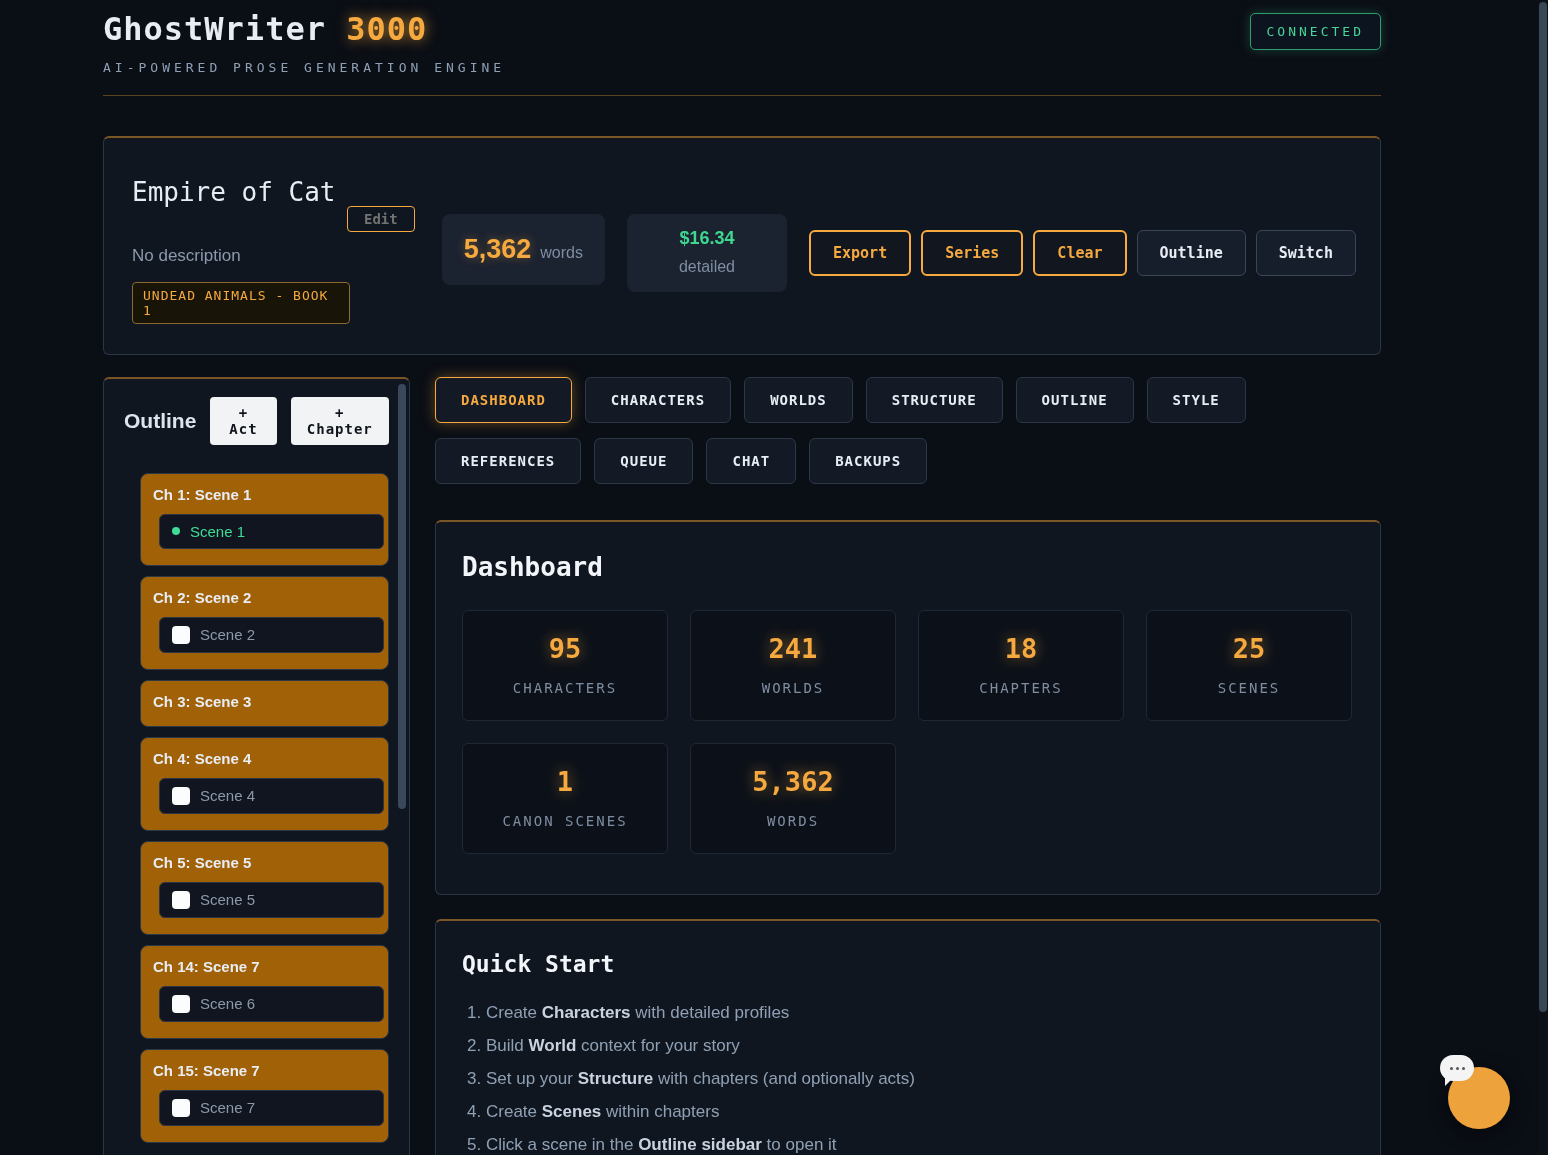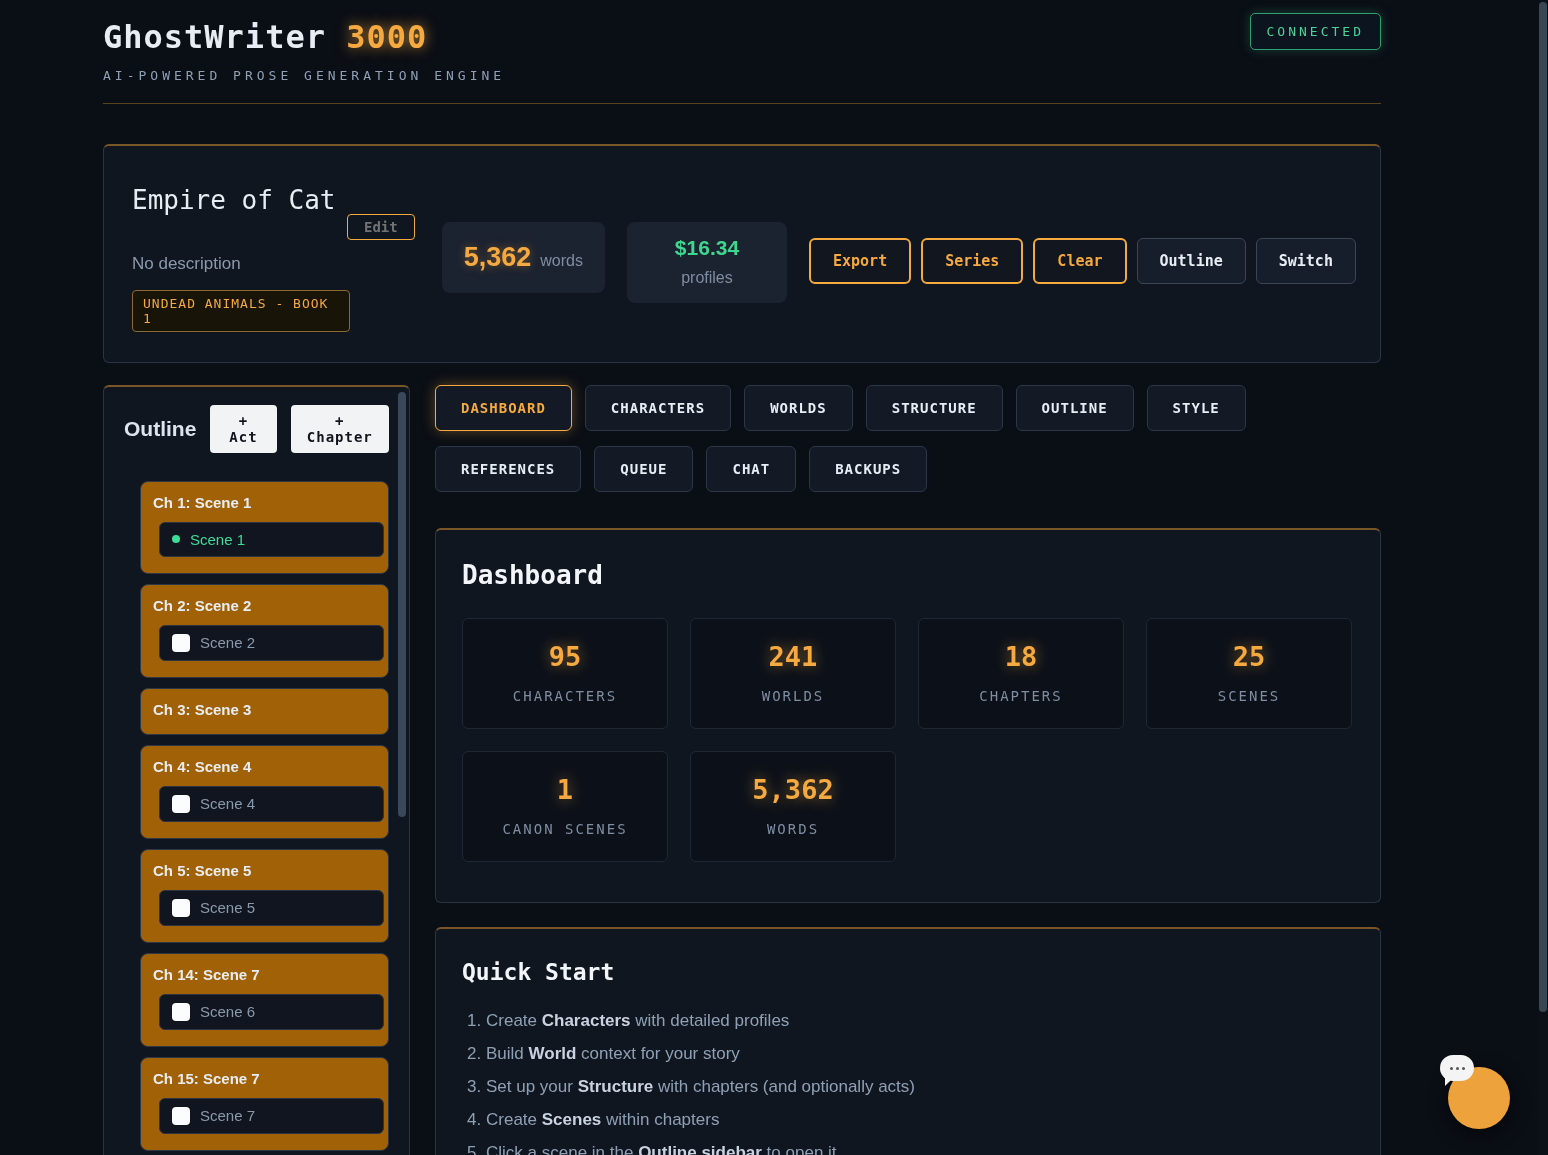--- a/index.html
+++ b/index.html
@@ -7,21 +7,21 @@
   body {
     background:#0a0e15;
     font-family:"DejaVu Sans Mono", monospace;
     color:#e8edf4;
     position:relative;
   }
 
   .page { width:1278px; margin-left:103px; position:relative; }
 
   
-  .app-header { padding-top:18px; padding-bottom:20px; border-bottom:1px solid #5c4320; position:relative; }
+  .app-header { padding-top:10px; padding-bottom:20px; border-bottom:1px solid #5c4320; position:relative; }
   .app-title { font-size:32px; font-weight:bold; letter-spacing:1px; }
   .app-title .accent { color:#f5a93f; text-shadow:0 0 14px rgba(245,169,63,.75); }
   .app-subtitle { margin-top:12px; font-size:13px; letter-spacing:4px; color:#8fa0b5; }
   .conn-badge {
     position:absolute; right:0; top:13px;
     border:1px solid #2f9e6e; border-radius:5px;
     color:#48d597; font-size:13px; letter-spacing:3px;
     padding:10px 16px; background:#0c1420;
     box-shadow:0 0 12px rgba(72,213,151,.25);
   }
@@ -56,21 +56,21 @@
     background:#1b2230; border-radius:8px; padding:20px 22px;
     display:flex; align-items:baseline; gap:9px;
   }
   .words-value { color:#f5a93f; font-size:27px; font-weight:bold; font-family:"Liberation Sans",sans-serif; text-shadow:0 0 10px rgba(245,169,63,.4); }
   .words-label { color:#7f8da1; font-size:16px; font-family:"Liberation Sans",sans-serif; }
   .credits-box {
     flex:none; margin-left:22px; margin-top:42px; width:160px;
     background:#1b2230; border-radius:8px; padding:14px 18px 16px;
     text-align:center;
   }
-  .credits-value { color:#3fd68f; font-size:21px; font-weight:bold; font-family:"Liberation Sans",sans-serif; }
+  .credits-value { color:#3fd68f; font-size:18px; font-weight:bold; font-family:"Liberation Sans",sans-serif; }
   .credits-label { margin-top:9px; color:#7f8da1; font-size:16px; font-family:"Liberation Sans",sans-serif; }
   .project-actions { display:flex; gap:10px; margin-left:22px; margin-top:58px; }
   .act-btn {
     font-family:"DejaVu Sans Mono",monospace; font-size:15px; font-weight:bold;
     padding:12px 22px; border-radius:6px; cursor:pointer; white-space:nowrap;
   }
   .act-btn.accent { background:#11161f; border:2px solid #f5a93f; color:#f5a93f; }
   .act-btn.default { background:#171e2b; border:1px solid #3a4557; color:#e8edf4; }
 
   
@@ -185,21 +185,21 @@
         <div class="project-desc">No description</div>
         <div class="series-badge">UNDEAD ANIMALS - BOOK 1</div>
       </div>
       <button class="edit-btn">Edit</button>
       <div class="words-box">
         <span class="words-value">5,362</span>
         <span class="words-label">words</span>
       </div>
       <div class="credits-box">
         <div class="credits-value">$16.34</div>
-        <div class="credits-label">profiles</div>
+        <div class="credits-label">detailed</div>
       </div>
       <div class="project-actions">
         <button class="act-btn accent">Export</button>
         <button class="act-btn accent">Series</button>
         <button class="act-btn accent">Clear</button>
         <button class="act-btn default">Outline</button>
         <button class="act-btn default">Switch</button>
       </div>
     </div>
   </section>

